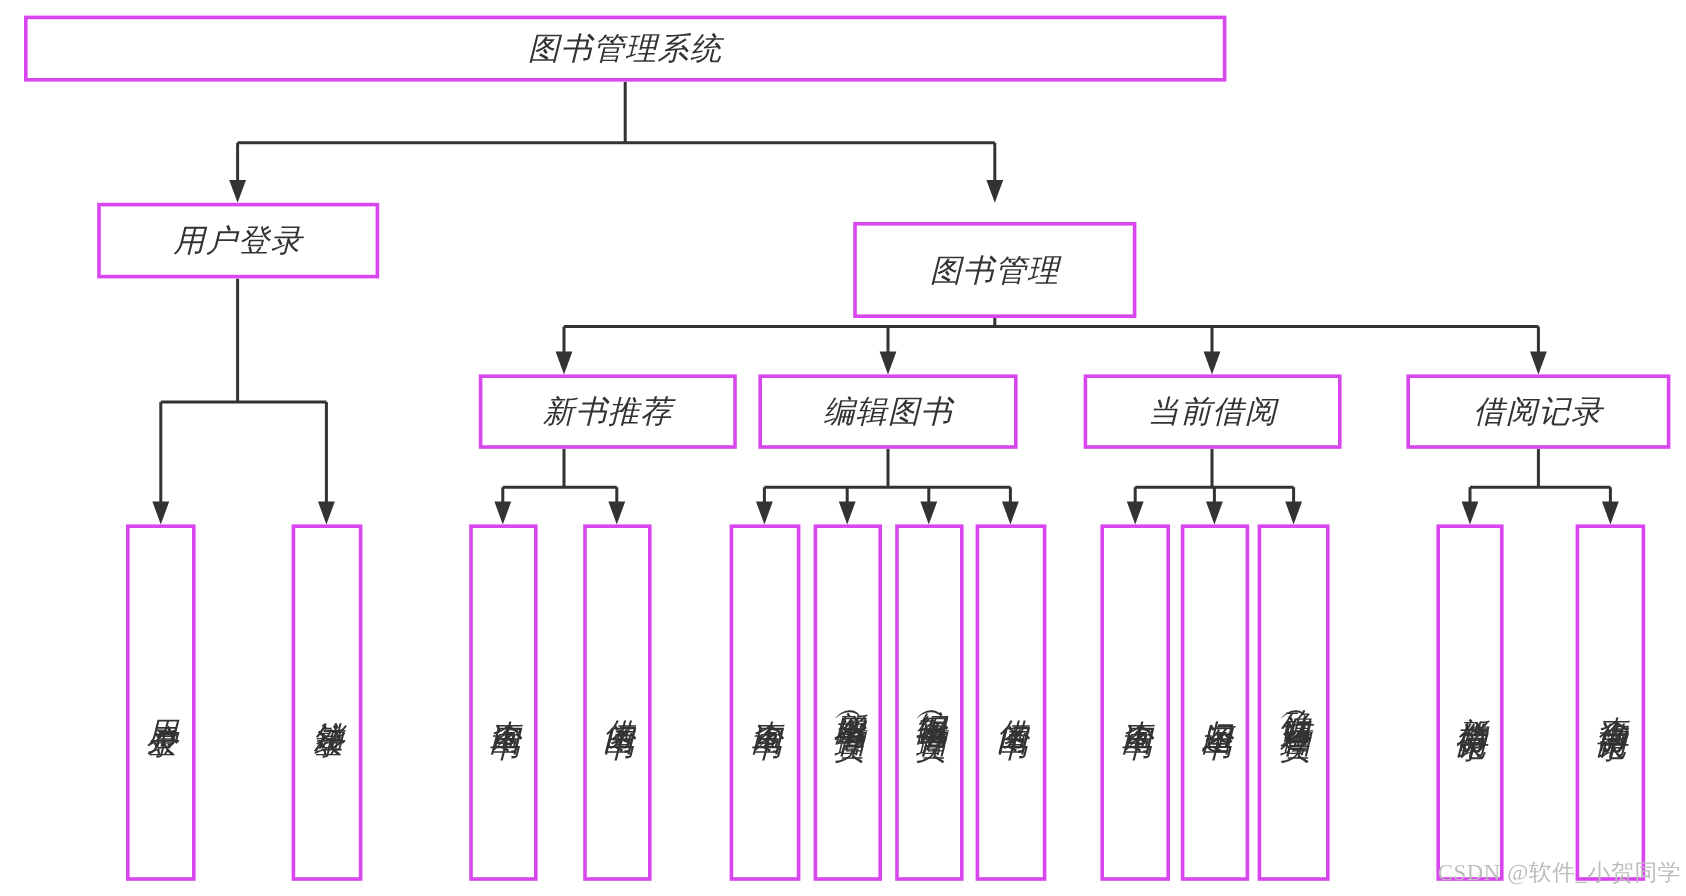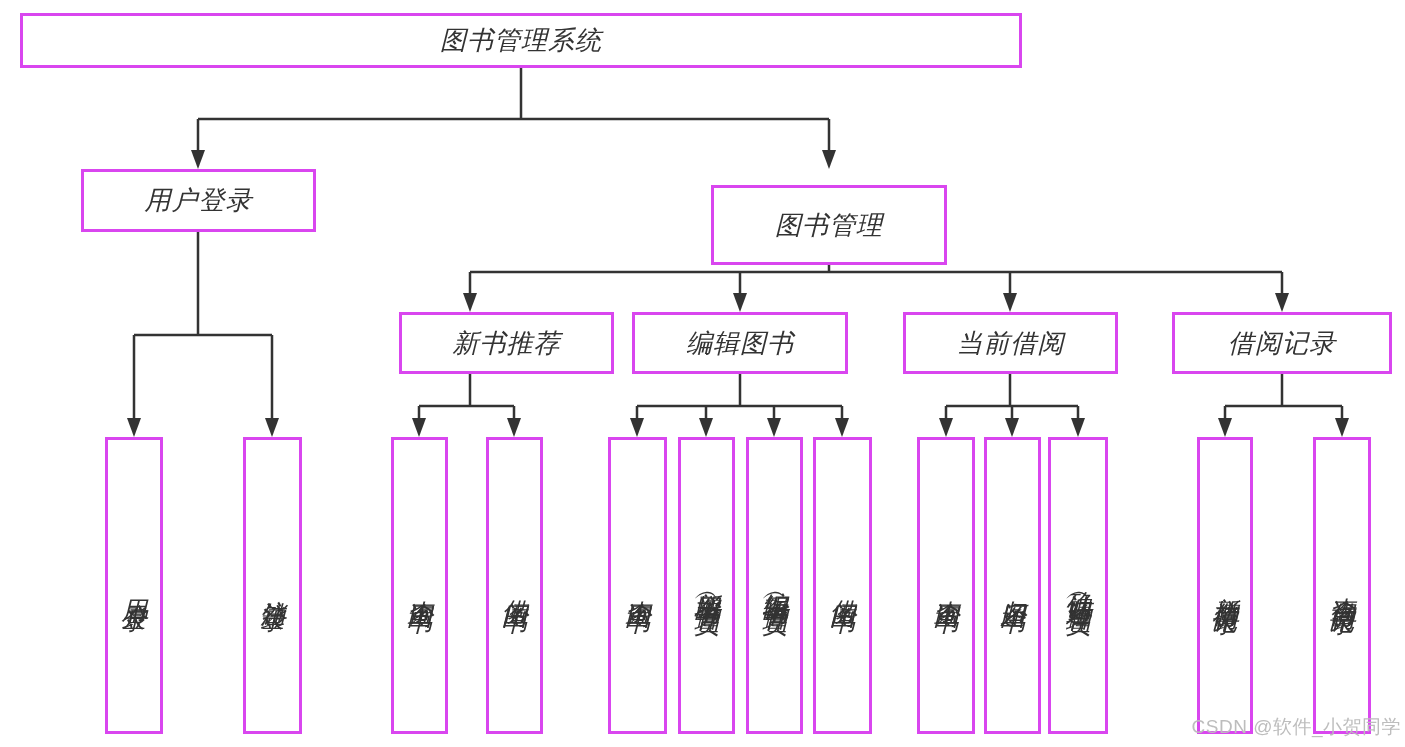--- a/index.html
+++ b/index.html
@@ -48,20 +48,21 @@
   }
   .watermark {
     position: absolute;
     right: 4px;
     top: 714px;
     font-size: 19px;
     color: #bdbdbd;
     letter-spacing: 0.5px;
     z-index: 3;
     white-space: nowrap;
+    font-family: Liberation Serif, serif;
   }
   .cline { stroke: #333333; stroke-width: 2.5; fill: none; }
   .ahead { fill: #333333; stroke: none; }
 </style>
 </head>
 <body>
 
 <div id="canvas">
 
   <svg id="connectors" viewBox="0 0 1405 747" xmlns="http://www.w3.org/2000/svg">

